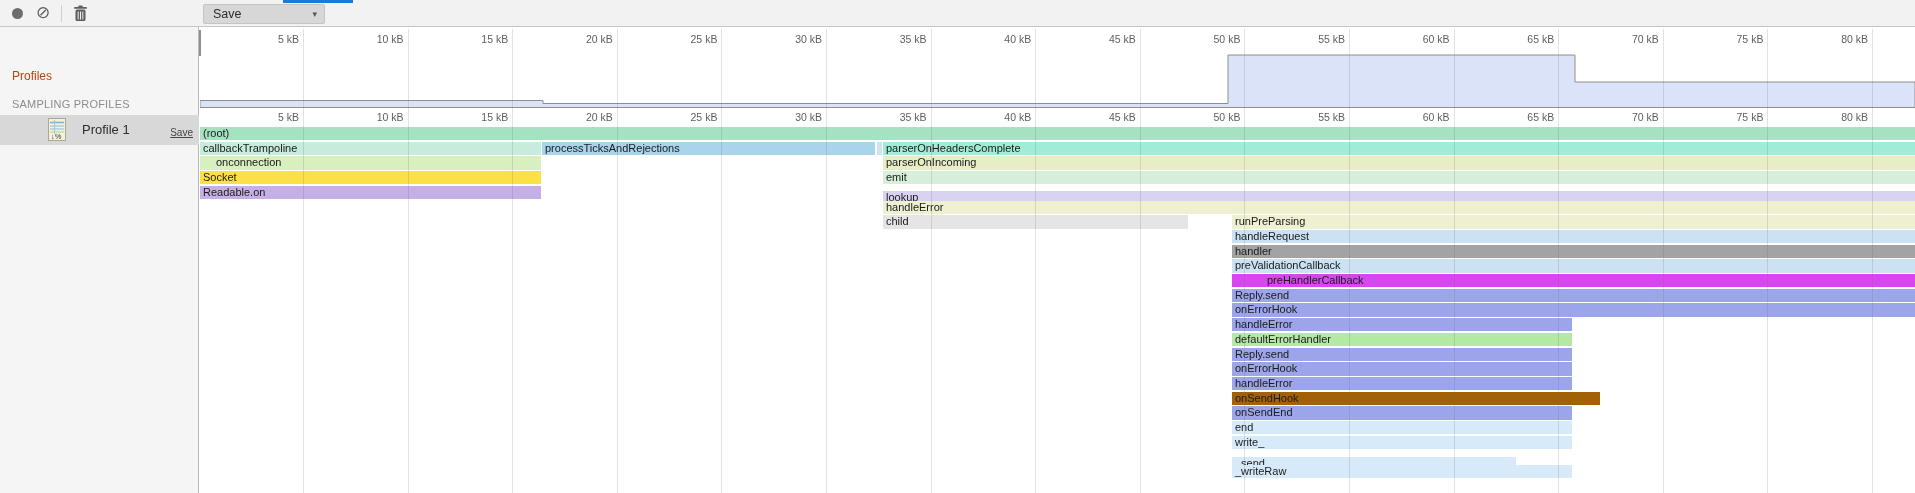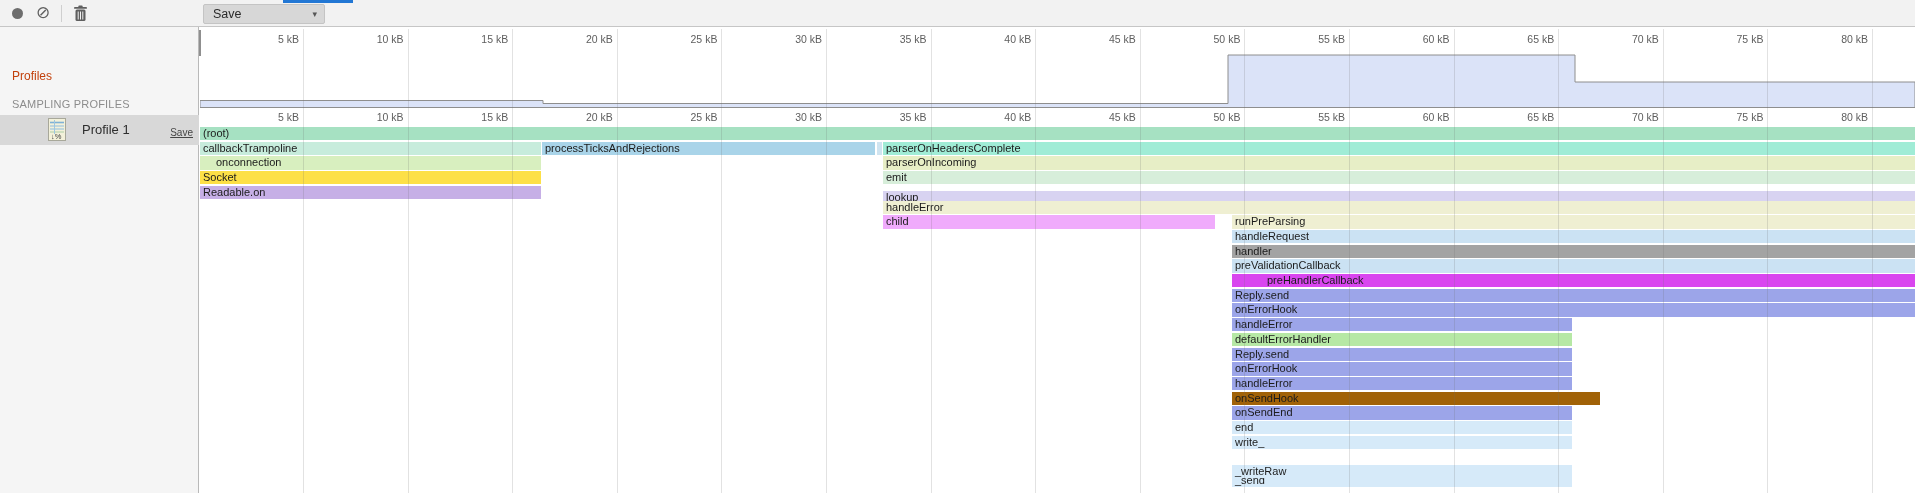--- a/index.html
+++ b/index.html
@@ -131,38 +131,38 @@
       <div class="abs flame-bar" style="left: 542px; width: 333px; top: 141.7px; height: 13.4px; background: rgb(169, 212, 233);">processTicksAndRejections</div>
       <div class="abs flame-bar" style="left: 877px; width: 5px; top: 141.7px; height: 13.4px; background: rgb(207, 228, 240);"></div>
       <div class="abs flame-bar" style="left: 883px; width: 1032px; top: 141.7px; height: 13.4px; background: rgb(160, 236, 214);">parserOnHeadersComplete</div>
       <div class="abs flame-bar" style="left: 200px; width: 341px; top: 156.4px; height: 13.4px; background: rgb(216, 239, 191); padding-left: 16px;">onconnection</div>
       <div class="abs flame-bar" style="left: 883px; width: 1032px; top: 156.4px; height: 13.4px; background: rgb(231, 238, 198);">parserOnIncoming</div>
       <div class="abs flame-bar" style="left: 200px; width: 341px; top: 171.1px; height: 13.4px; background: #fde047;">Socket</div>
       <div class="abs flame-bar" style="left: 883px; width: 1032px; top: 171.1px; height: 13.4px; background: rgb(215, 238, 218);">emit</div>
       <div class="abs flame-bar" style="left: 200px; width: 341px; top: 185.8px; height: 13.4px; background: rgb(198, 175, 230);">Readable.on</div>
       <div class="abs flame-bar" style="left: 883px; width: 1032px; top: 191px; height: 13.4px; background: rgb(216, 211, 241);">lookup</div>
       <div class="abs flame-bar" style="left: 883px; width: 1032px; top: 200.5px; height: 13.4px; background: rgb(239, 239, 210);">handleError</div>
-      <div class="abs flame-bar dotted" style="left: 883px; width: 332px; top: 215.2px; height: 13.4px; background: #f0abfc;">child</div>
+      <div class="abs flame-bar dotted" style="left: 883px; width: 305px; top: 215.2px; height: 13.4px; background: #e5e5e5;">child</div>
       <div class="abs flame-bar" style="left: 1232px; width: 683px; top: 215.2px; height: 13.4px; background: rgb(239, 239, 210);">runPreParsing</div>
       <div class="abs flame-bar" style="left: 1232px; width: 755px; top: 229.9px; height: 13.4px; background: rgb(203, 226, 243);">handleRequest</div>
       <div class="abs flame-bar" style="left: 1232px; width: 684px; top: 244.6px; height: 13.4px; background: #a3a3a3;">handler</div>
       <div class="abs flame-bar" style="left: 1232px; width: 683px; top: 259.3px; height: 13.4px; background: rgb(203, 226, 243);">preValidationCallback</div>
       <div class="abs flame-bar" style="left: 1232px; width: 761px; top: 274px; height: 13.4px; background: #d946ef; padding-left: 35px;">preHandlerCallback</div>
       <div class="abs flame-bar" style="left: 1232px; width: 683px; top: 288.7px; height: 13.4px; background: rgb(156, 165, 233);">Reply.send</div>
       <div class="abs flame-bar" style="left: 1232px; width: 683px; top: 303.4px; height: 13.4px; background: rgb(156, 165, 233);">onErrorHook</div>
       <div class="abs flame-bar" style="left: 1232px; width: 340px; top: 318.1px; height: 13.4px; background: rgb(156, 165, 233);">handleError</div>
       <div class="abs flame-bar" style="left: 1232px; width: 340px; top: 332.8px; height: 13.4px; background: rgb(182, 232, 165);">defaultErrorHandler</div>
       <div class="abs flame-bar" style="left: 1232px; width: 340px; top: 347.5px; height: 13.4px; background: rgb(156, 165, 233);">Reply.send</div>
       <div class="abs flame-bar" style="left: 1232px; width: 340px; top: 362.2px; height: 13.4px; background: rgb(156, 165, 233);">onErrorHook</div>
       <div class="abs flame-bar" style="left: 1232px; width: 340px; top: 376.9px; height: 13.4px; background: rgb(156, 165, 233);">handleError</div>
       <div class="abs flame-bar" style="left: 1232px; width: 368px; top: 391.6px; height: 13.4px; background: #a16207;">onSendHook</div>
       <div class="abs flame-bar" style="left: 1232px; width: 340px; top: 406.3px; height: 13.4px; background: rgb(156, 165, 233);">onSendEnd</div>
       <div class="abs flame-bar" style="left: 1232px; width: 340px; top: 421px; height: 13.4px; background: rgb(214, 234, 249);">end</div>
       <div class="abs flame-bar" style="left: 1232px; width: 340px; top: 435.7px; height: 13.4px; background: rgb(214, 234, 249);">write_</div>
-      <div class="abs flame-bar" style="left: 1232px; width: 340px; top: 474px; height: 13.4px; background: rgb(214, 234, 249);">_send</div>
+      <div class="abs flame-bar" style="left: 1232px; width: 284px; top: 457px; height: 13.4px; background: rgb(214, 234, 249);">_send</div>
       <div class="abs flame-bar" style="left: 1232px; width: 340px; top: 465.1px; height: 13.4px; background: rgb(214, 234, 249);">_writeRaw</div>
     </div>
   <div class="abs" id="grid-overlay">
       <div class="abs gridline" style="left: 303px; top: 29px; height: 79px;"></div>
       <div class="abs gridline" style="left: 303px; top: 108px; height: 385px;"></div>
       <div class="abs gridline" style="left: 407.6px; top: 29px; height: 79px;"></div>
       <div class="abs gridline" style="left: 407.6px; top: 108px; height: 385px;"></div>
       <div class="abs gridline" style="left: 512.2px; top: 29px; height: 79px;"></div>
       <div class="abs gridline" style="left: 512.2px; top: 108px; height: 385px;"></div>
       <div class="abs gridline" style="left: 616.8px; top: 29px; height: 79px;"></div>

